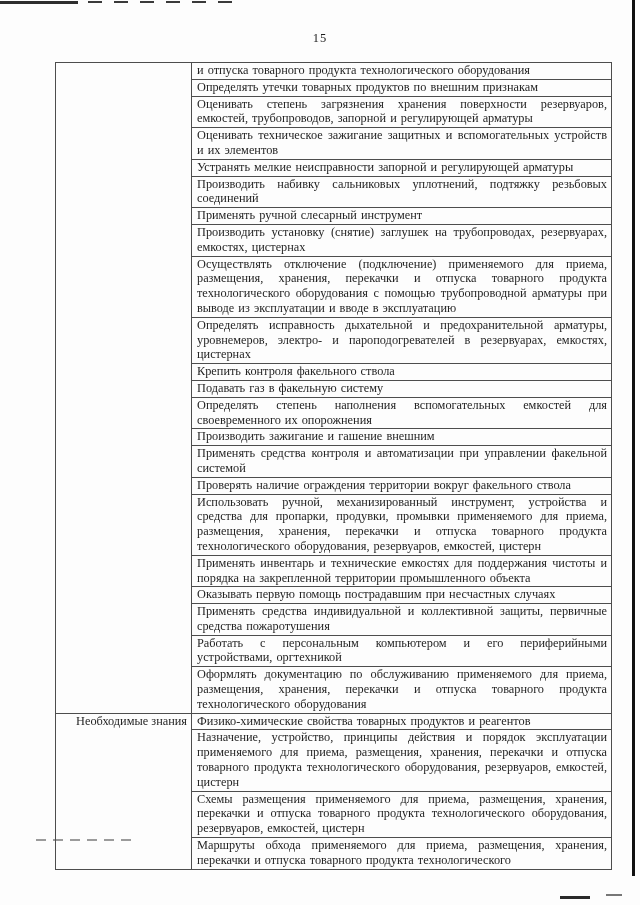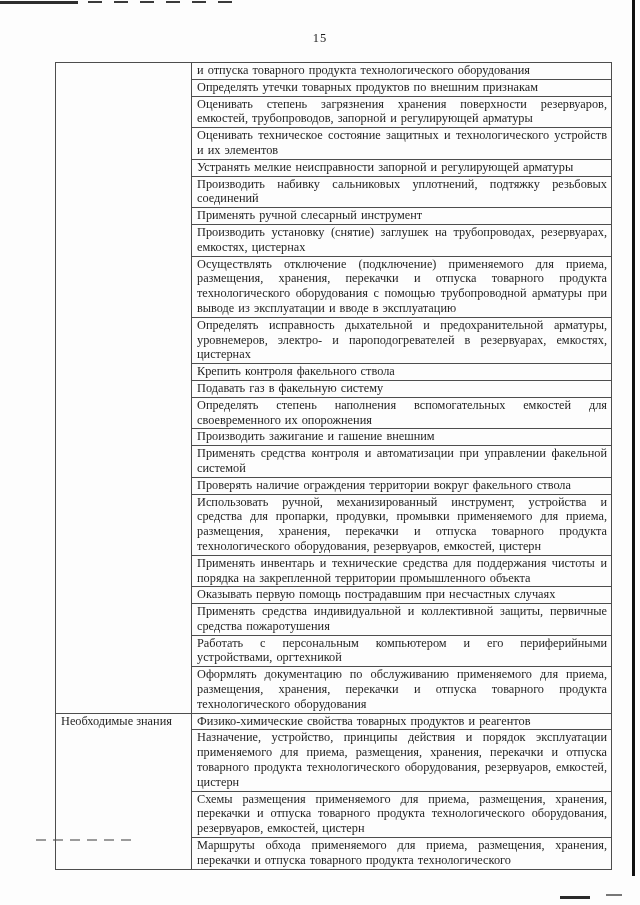--- a/index.html
+++ b/index.html
@@ -24,21 +24,21 @@
   table.req-table td{
     border:1px solid #4d4d4d;
     vertical-align:top;
     font-size:12.3px;
     line-height:14.8px;
     padding:0px 4px 1px 5px;
     margin-top:39px;
   }
   td.label-cell{
     width:126px;
-    text-align:left;
+    text-align:right;
     padding-left:5px;
   }
   td.text-cell{
     text-align:justify;
     text-align-last:left;
     word-spacing:1px;
   }
   
   .artifact{position:absolute;pointer-events:none;}
   .tl-dash-a{left:0;top:1px;width:78px;height:3px;background:#2e2e2e;}
@@ -70,21 +70,21 @@
           <td class="label-cell" rowspan="22"></td>
           <td class="text-cell">и отпуска товарного продукта технологического оборудования</td>
         </tr>
         <tr>
           <td class="text-cell">Определять утечки товарных продуктов по внешним признакам</td>
         </tr>
         <tr>
           <td class="text-cell">Оценивать степень загрязнения хранения поверхности резервуаров, емкостей, трубопроводов, запорной и регулирующей арматуры</td>
         </tr>
         <tr>
-          <td class="text-cell">Оценивать техническое состояние защитных и технологического устройств и их элементов</td>
+          <td class="text-cell">Оценивать техническое зажигание защитных и вспомогательных устройств и их элементов</td>
         </tr>
         <tr>
           <td class="text-cell">Устранять мелкие неисправности запорной и регулирующей арматуры</td>
         </tr>
         <tr>
           <td class="text-cell">Производить набивку сальниковых уплотнений, подтяжку резьбовых соединений</td>
         </tr>
         <tr>
           <td class="text-cell">Применять ручной слесарный инструмент</td>
         </tr>
@@ -112,21 +112,21 @@
         <tr>
           <td class="text-cell">Применять средства контроля и автоматизации при управлении факельной системой</td>
         </tr>
         <tr>
           <td class="text-cell">Проверять наличие ограждения территории вокруг факельного ствола</td>
         </tr>
         <tr>
           <td class="text-cell">Использовать ручной, механизированный инструмент, устройства и средства для пропарки, продувки, промывки применяемого для приема, размещения, хранения, перекачки и отпуска товарного продукта технологического оборудования, резервуаров, емкостей, цистерн</td>
         </tr>
         <tr>
-          <td class="text-cell">Применять инвентарь и технические средства для поддержания чистоты и порядка на закрепленной территории промышленного объекта</td>
+          <td class="text-cell">Применять инвентарь и технические емкостях для поддержания чистоты и порядка на закрепленной территории промышленного объекта</td>
         </tr>
         <tr>
           <td class="text-cell">Оказывать первую помощь пострадавшим при несчастных случаях</td>
         </tr>
         <tr>
           <td class="text-cell">Применять средства индивидуальной и коллективной защиты, первичные средства пожаротушения</td>
         </tr>
         <tr>
           <td class="text-cell">Работать с персональным компьютером и его периферийными устройствами, оргтехникой</td>
         </tr>

